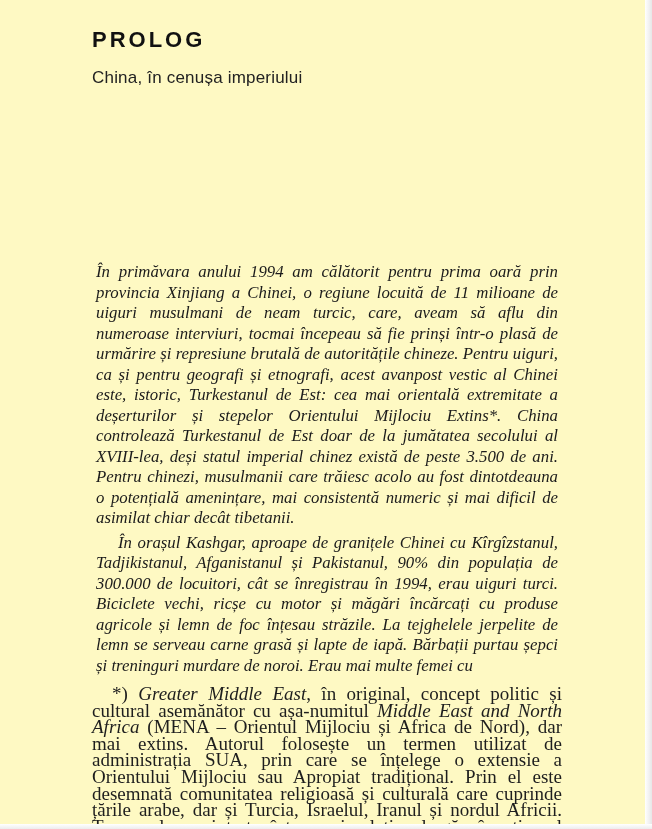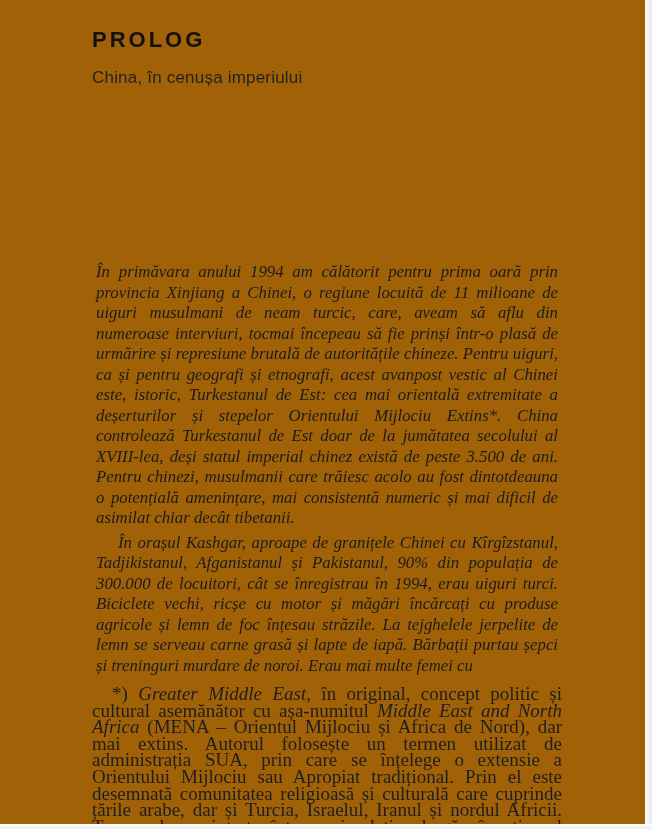--- a/index.html
+++ b/index.html
@@ -11,21 +11,21 @@
     width: 652px;
     height: 829px;
     position: relative;
     overflow: hidden;
     font-family: "Liberation Serif", serif;
     color: #1c1c1c;
   }
   .page {
     position: absolute;
     inset: 0;
-    background: #a16207;
+    background: #fef9c3;
   }
   
   .edge-right {
     position: absolute;
     top: 0;
     right: 0;
     width: 7px;
     height: 100%;
     background: linear-gradient(to right, #ffffff, #e7e7e7);
   }

